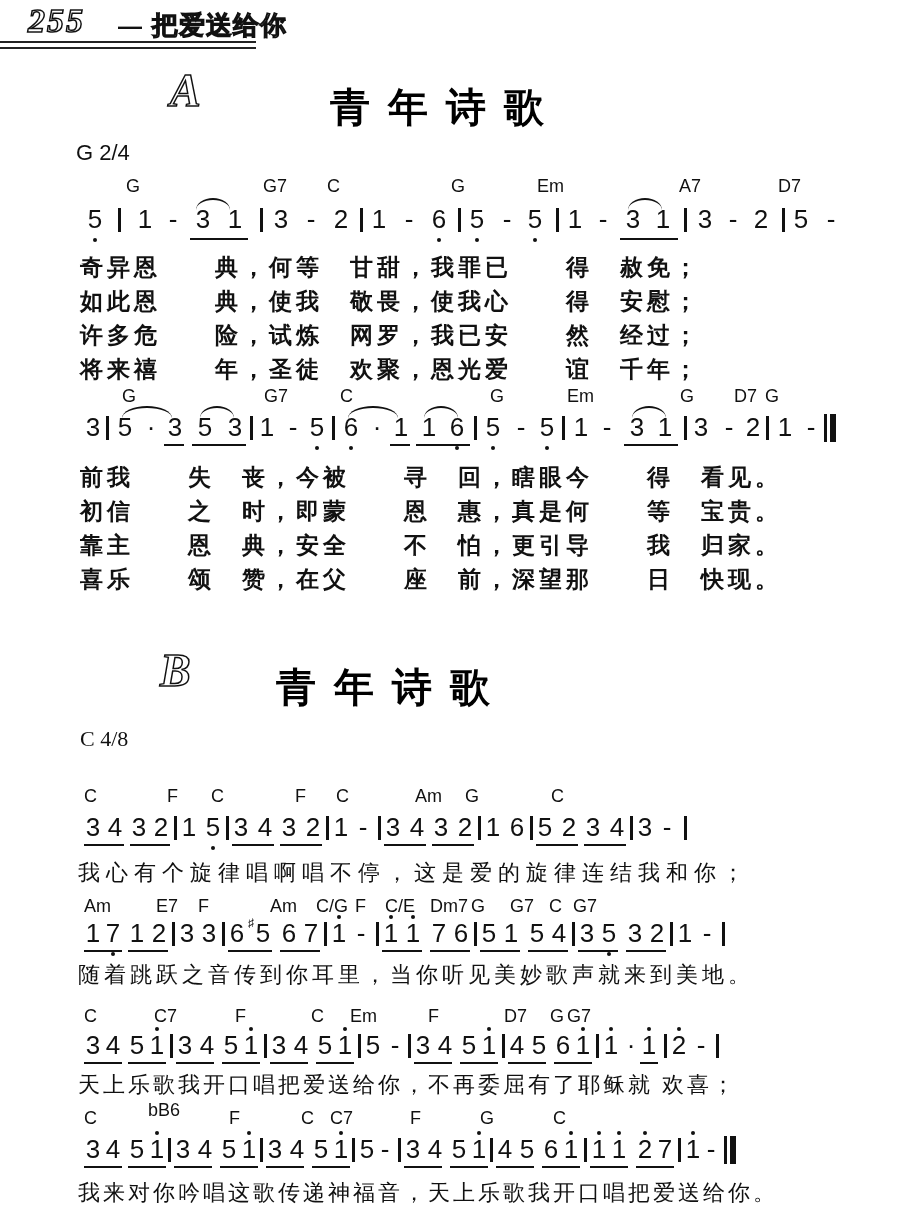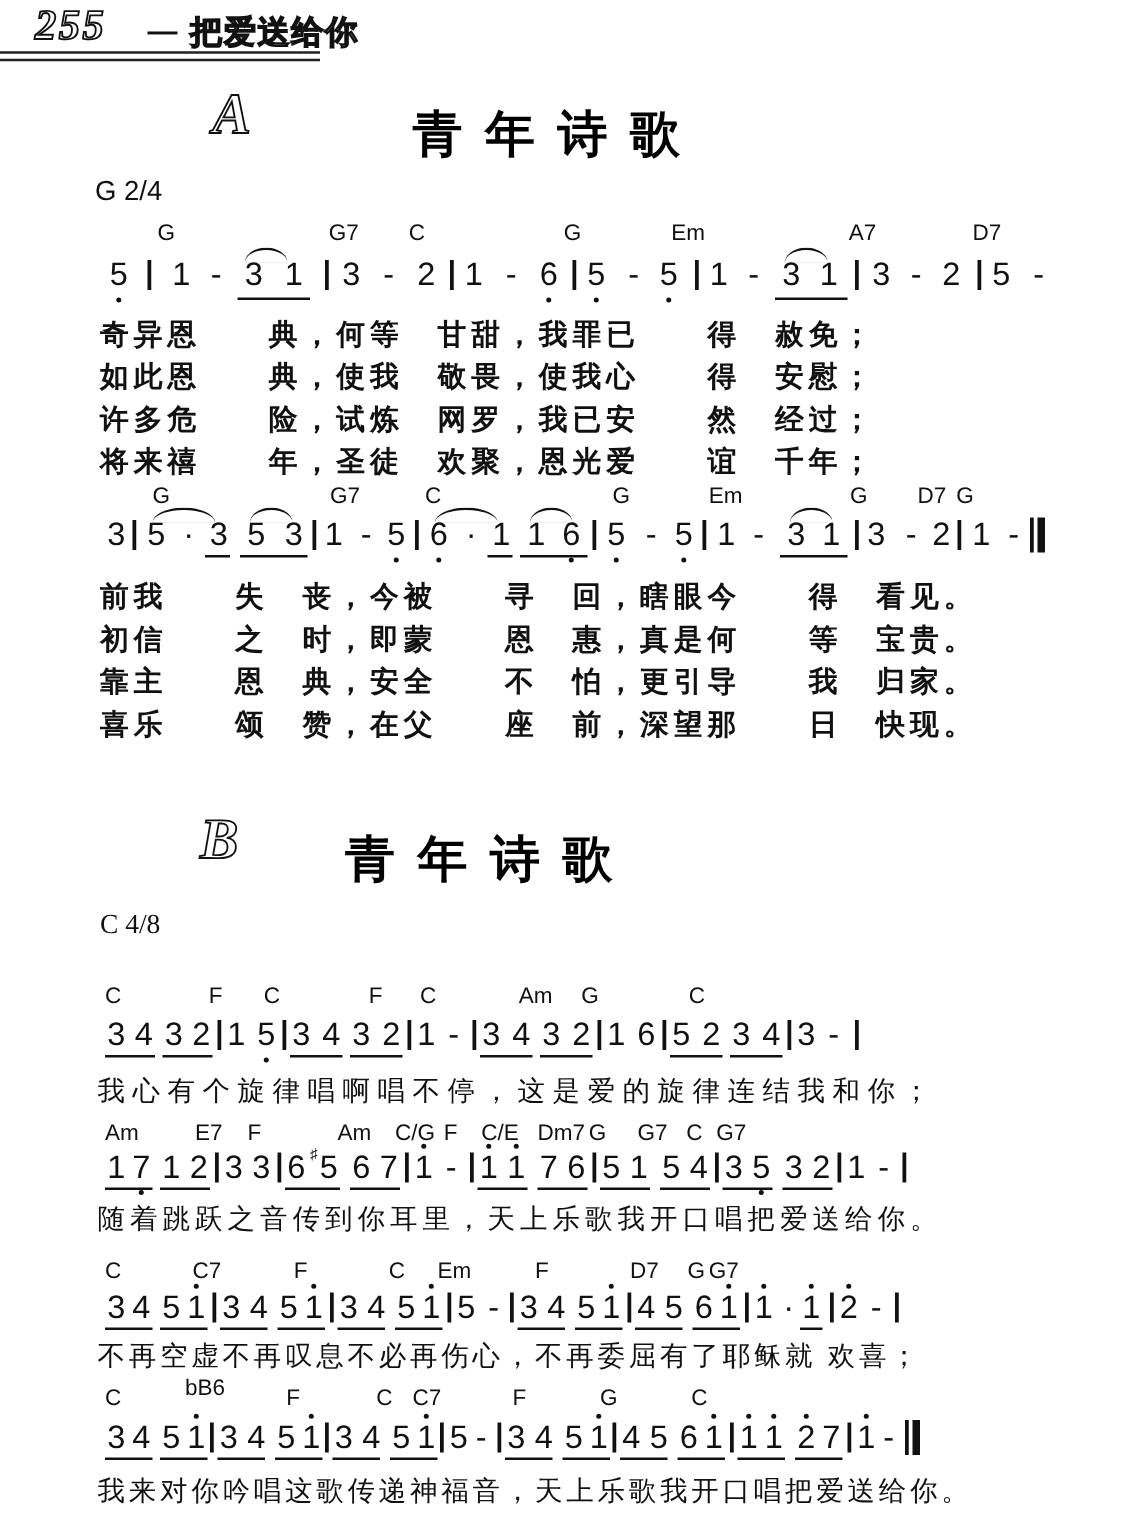--- a/index.html
+++ b/index.html
@@ -280,21 +280,21 @@
     <span class="note dot-below" style="left:520px;">5</span>
   <span class="uline" style="left:498px; top:32px; width:40px;"></span>
   <span class="note" style="left:546px;">3</span>
     <span class="note" style="left:568px;">2</span>
   <span class="uline" style="left:546px; top:32px; width:40px;"></span>
   <span class="barline" style="left:590px; top:4px; height:24px;"></span>
   <span class="note" style="left:596px;">1</span>
     <span class="note" style="left:618px;">-</span>
   <span class="barline" style="left:642px; top:4px; height:24px;"></span>
 </div>
-<div class="abs lyricB" style="left:78px; top:960px; letter-spacing:4px;">随着跳跃之音传到你耳里，天上乐歌我开口唱把爱送给你。</div>
+<div class="abs lyricB" style="left:78px; top:960px; letter-spacing:4px;">随着跳跃之音传到你耳里，当你听见美妙歌声就来到美地。</div>
 
 <div>
   <span class="abs chord" style="left:84px; top:1006px;">C</span>
   <span class="abs chord" style="left:154px; top:1006px;">C7</span>
   <span class="abs chord" style="left:235px; top:1006px;">F</span>
   <span class="abs chord" style="left:311px; top:1006px;">C</span>
   <span class="abs chord" style="left:350px; top:1006px;">Em</span>
   <span class="abs chord" style="left:428px; top:1006px;">F</span>
   <span class="abs chord" style="left:504px; top:1006px;">D7</span>
   <span class="abs chord" style="left:550px; top:1006px;">G</span>
@@ -341,21 +341,21 @@
   <span class="barline" style="left:516px; top:4px; height:24px;"></span>
   <span class="note dot-above" style="left:522px;">1</span>
     <span class="note" style="left:542px;">·</span>
     <span class="note dot-above" style="left:560px;">1</span>
   <span class="uline" style="left:560px; top:32px; width:18px;"></span>
   <span class="barline" style="left:584px; top:4px; height:24px;"></span>
   <span class="note dot-above" style="left:590px;">2</span>
     <span class="note" style="left:612px;">-</span>
   <span class="barline" style="left:636px; top:4px; height:24px;"></span>
 </div>
-<div class="abs lyricB" style="left:78px; top:1070px; letter-spacing:3px;">不再空虚不再叹息不必再伤心，不再委屈有了耶稣就 欢喜；</div>
+<div class="abs lyricB" style="left:78px; top:1070px; letter-spacing:3px;">天上乐歌我开口唱把爱送给你，不再委屈有了耶稣就 欢喜；</div>
 
 <div>
   <span class="abs chord" style="left:84px; top:1108px;">C</span>
   <span class="abs chord" style="left:148px; top:1100px;">bB6</span>
   <span class="abs chord" style="left:229px; top:1108px;">F</span>
   <span class="abs chord" style="left:301px; top:1108px;">C</span>
   <span class="abs chord" style="left:330px; top:1108px;">C7</span>
   <span class="abs chord" style="left:410px; top:1108px;">F</span>
   <span class="abs chord" style="left:480px; top:1108px;">G</span>
   <span class="abs chord" style="left:553px; top:1108px;">C</span>

